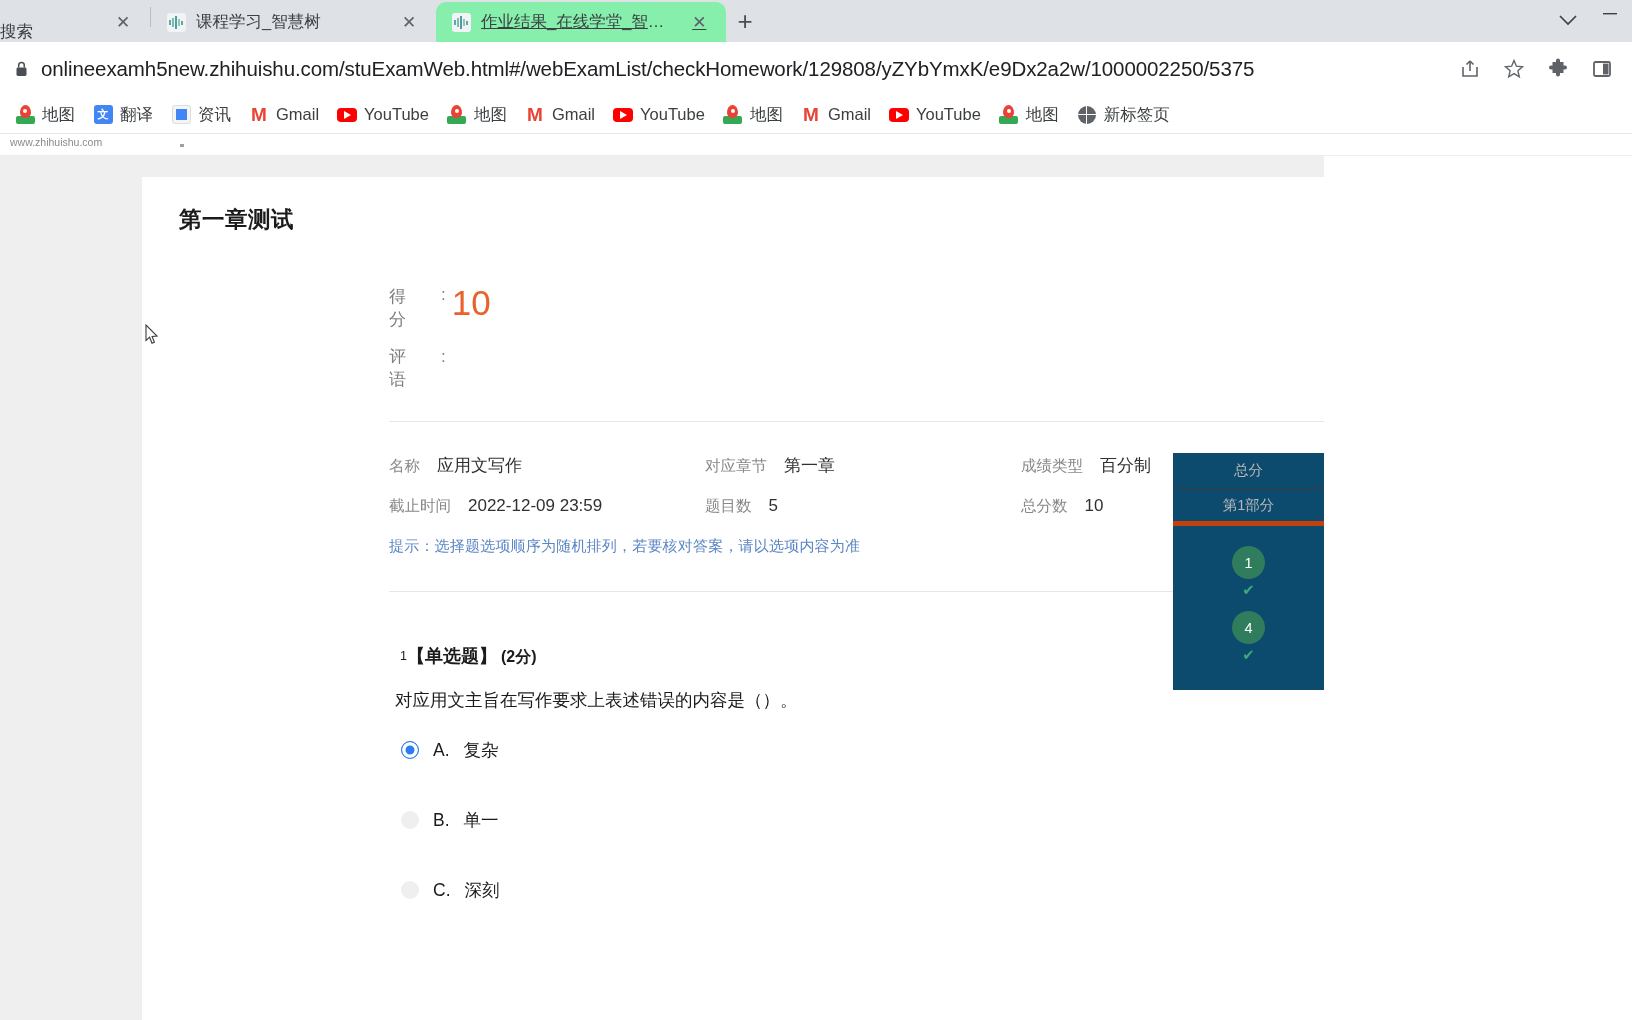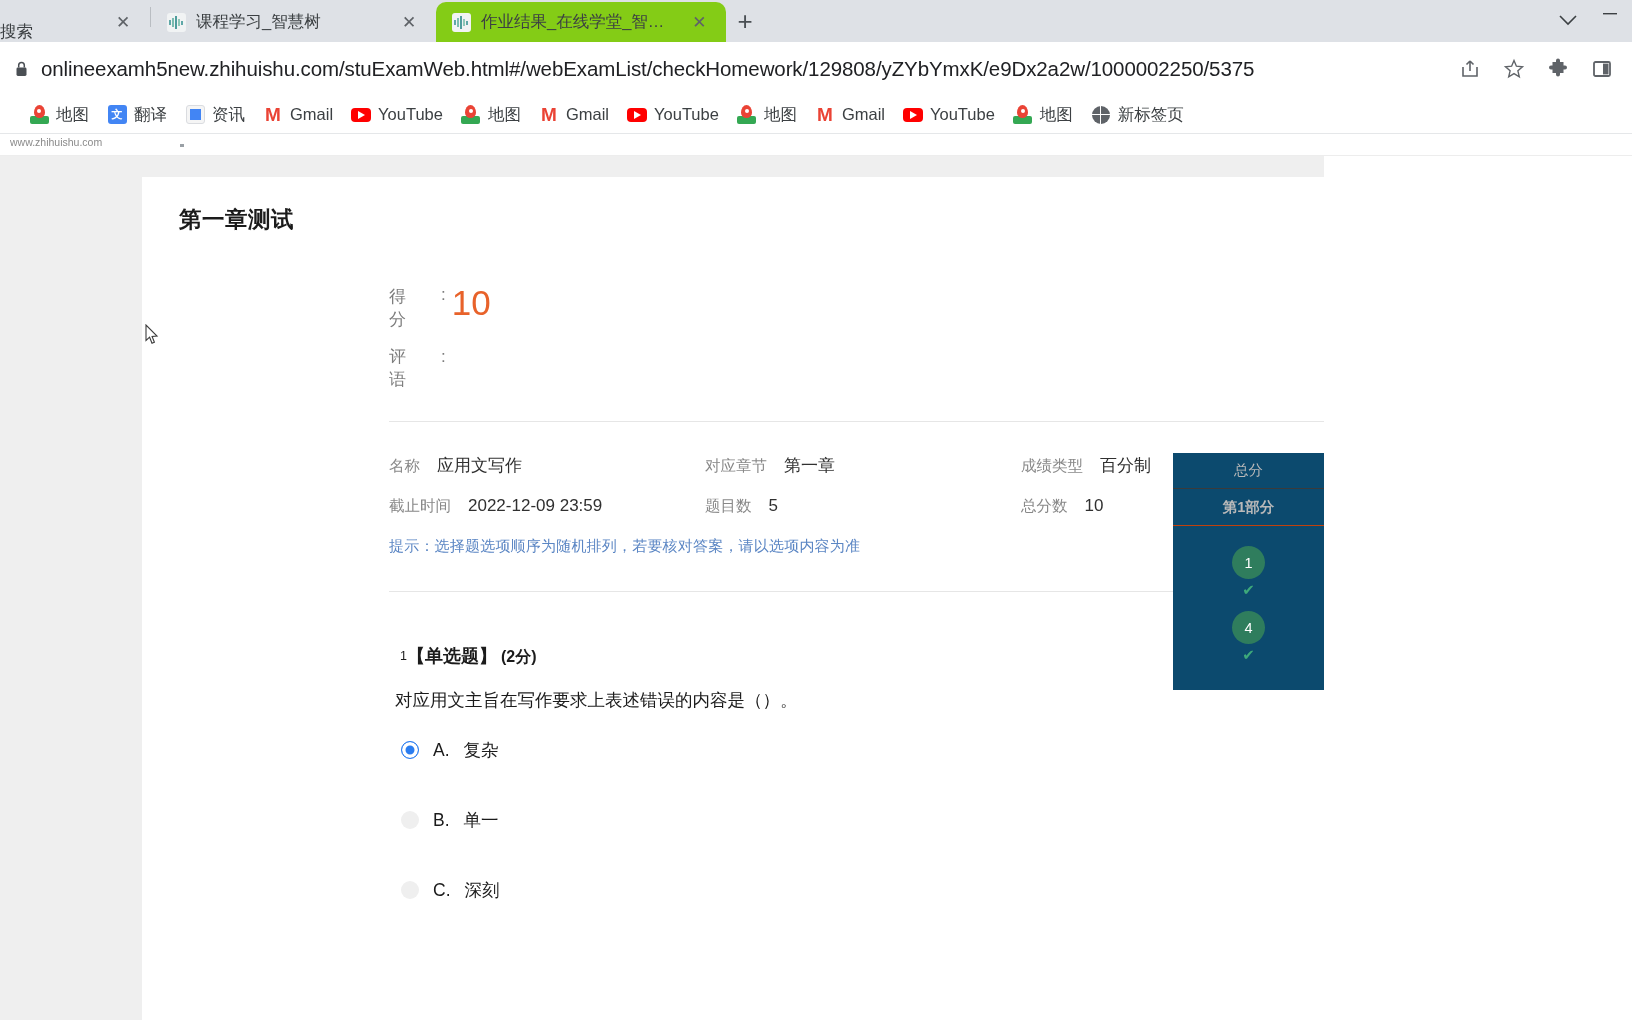--- a/index.html
+++ b/index.html
@@ -27,21 +27,21 @@
     gap: 10px;
     padding: 0 14px 0 16px;
     font-size: 16.5px;
     color: #3c4043;
     border-top-left-radius: 10px;
     border-top-right-radius: 10px;
     position: relative;
     white-space: nowrap;
   }
   .tab.inactive { background: transparent; }
-  .tab.active { background: #84cc16; }
+  .tab.active { background: #86efac; text-decoration: underline; }
   .tab-favicon {
     width: 19px; height: 19px;
     flex: 0 0 19px;
     border-radius: 3px;
     background: #f1f3f4;
     display: flex; align-items: center; justify-content: center;
   }
   .tab-favicon svg { display:block; }
   .tab-title { overflow: hidden; text-overflow: ellipsis; }
   .tab-close {
@@ -106,21 +106,21 @@
     color: #5f6368;
     border-radius: 50%;
   }
 
   .bookmarks {
     height: 38px;
     background: #ffffff;
     display: flex;
     align-items: center;
     gap: 0px;
-    padding: 0 20px;
+    padding: 0 6px;
     border-bottom: 1px solid #e5e7e9;
     overflow: hidden;
   }
   .bm {
     display: flex; align-items: center; gap: 7px;
     padding: 4px 9px;
     font-size: 16.5px;
     color: #3c4043;
     white-space: nowrap;
     border-radius: 5px;
@@ -296,22 +296,21 @@
   .qpanel-head {
     height: 36px;
     display: flex; align-items: center; justify-content: center;
     font-size: 14.5px; color: #b9b9b9;
     border-bottom: 1px solid #3b3b3b;
   }
   .qpanel-sub {
     height: 37px;
     display: flex; align-items: center; justify-content: center;
     font-size: 14.5px; color: #b9b9b9;
-    border-bottom: 1px solid #c2410c;
-    font-weight: bold;
+    border-bottom: 5px solid #c2410c;
   }
   .qnums { padding-top: 20px; }
   .qnum-wrap {
     display: flex; flex-direction: column; align-items: center;
     margin-bottom: 14px;
   }
   .qnum {
     width: 33px; height: 33px; border-radius: 50%;
     background: #2f7d5d;
     color: #ffffff; font-size: 14.5px;

